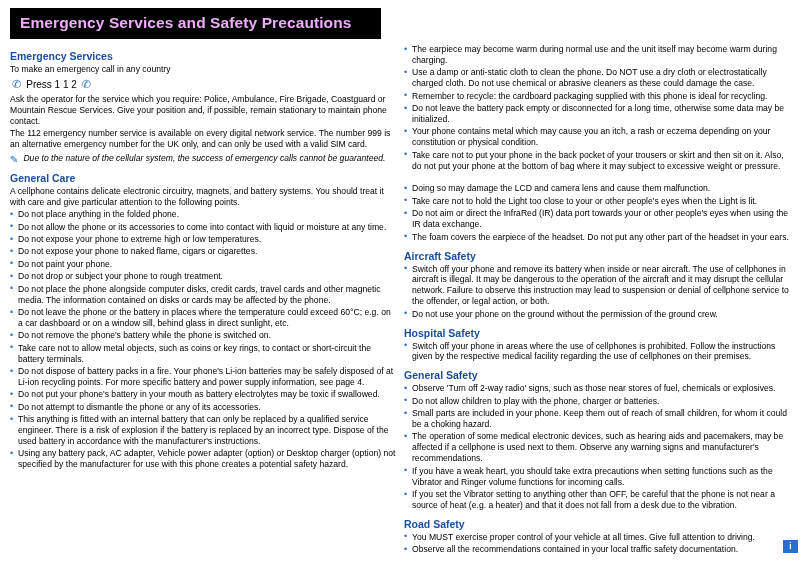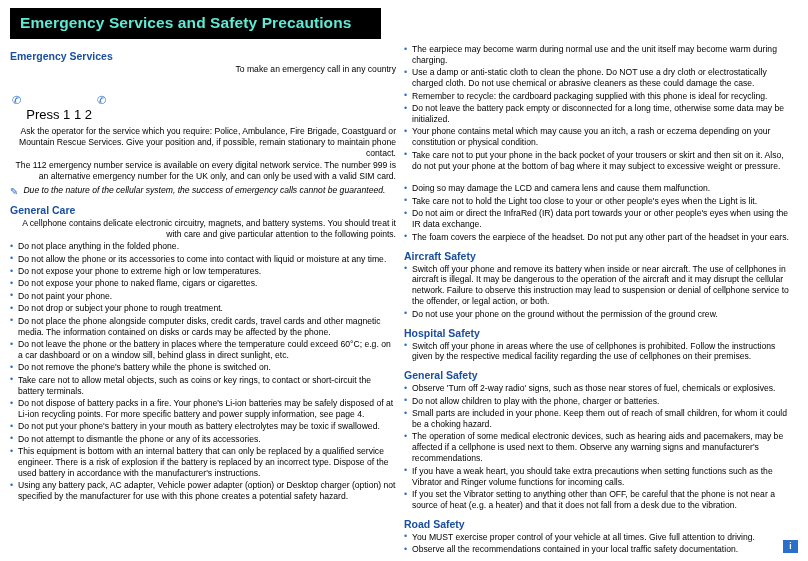--- a/index.html
+++ b/index.html
@@ -16,21 +16,21 @@
   }
   .page {
     position: relative;
     width: 808px;
     height: 561px;
     box-sizing: border-box;
     padding: 8px 10px 8px 10px;
   }
   .title-bar {
     background: #000000;
-    color: #5eead4;
+    color: #f0abfc;
     font-size: 15.5px;
     font-weight: bold;
     padding: 6px 10px 7px 10px;
     width: 371px;
     box-sizing: border-box;
     letter-spacing: 0.1px;
   }
   .columns {
     display: flex;
     gap: 8px;
@@ -49,21 +49,21 @@
     font-weight: bold;
     margin: 7px 0 2px 0;
   }
   h2.section.first {
     margin-top: 6px;
   }
   p.para {
     font-size: 8.6px;
     line-height: 1.27;
     margin: 0 0 1px 0;
-    text-align: right;
+    text-align: left;
   }
   .bullets {
     list-style: none;
     margin: 0;
     padding: 0;
   }
   .bullets li {
     position: relative;
     font-size: 8.6px;
     line-height: 1.27;
@@ -104,22 +104,21 @@
     margin: 4px 0 4px 0;
     padding-left: 2px;
   }
   .press-line .phone-icon {
     color: #2a6fc9;
     font-size: 11px;
     font-family: "DejaVu Sans", sans-serif;
     line-height: 1;
   }
   .press-line .press-text {
-    font-size: 13px;
-    margin-top: 28px;
+    font-size: 10px;
   }
   .page-num {
     position: absolute;
     right: 10px;
     bottom: 8px;
     width: 15px;
     height: 13px;
     background: #2a6fc9;
     color: #ffffff;
     font-size: 8.5px;
@@ -166,21 +165,21 @@
         <li>Do not expose your phone to naked flame, cigars or cigarettes.</li>
         <li>Do not paint your phone.</li>
         <li>Do not drop or subject your phone to rough treatment.</li>
         <li>Do not place the phone alongside computer disks, credit cards, travel cards and other magnetic media. The information contained on disks or cards may be affected by the phone.</li>
         <li>Do not leave the phone or the battery in places where the temperature could exceed 60°C; e.g. on a car dashboard or on a window sill, behind glass in direct sunlight, etc.</li>
         <li>Do not remove the phone's battery while the phone is switched on.</li>
         <li>Take care not to allow metal objects, such as coins or key rings, to contact or short-circuit the battery terminals.</li>
         <li>Do not dispose of battery packs in a fire. Your phone's Li-ion batteries may be safely disposed of at Li-ion recycling points. For more specific battery and power supply information, see page 4.</li>
         <li>Do not put your phone's battery in your mouth as battery electrolytes may be toxic if swallowed.</li>
         <li>Do not attempt to dismantle the phone or any of its accessories.</li>
-        <li>This equipment is bottom with an internal battery that can only be replaced by a qualified service engineer. There is a risk of explosion if the battery is replaced by an incorrect type. Dispose of the used battery in accordance with the manufacturer's instructions.</li>
+        <li>This anything is fitted with an internal battery that can only be replaced by a qualified service engineer. There is a risk of explosion if the battery is replaced by an incorrect type. Dispose of the used battery in accordance with the manufacturer's instructions.</li>
         <li>Using any battery pack, AC adapter, Vehicle power adapter (option) or Desktop charger (option) not specified by the manufacturer for use with this phone creates a potential safety hazard.</li>
       </ul>
 
     </div>
 
     <div class="col right">
 
       <ul class="bullets">
         <li>The earpiece may become warm during normal use and the unit itself may become warm during charging.</li>
         <li>Use a damp or anti-static cloth to clean the phone. Do NOT use a dry cloth or electrostatically charged cloth. Do not use chemical or abrasive cleaners as these could damage the case.</li>

